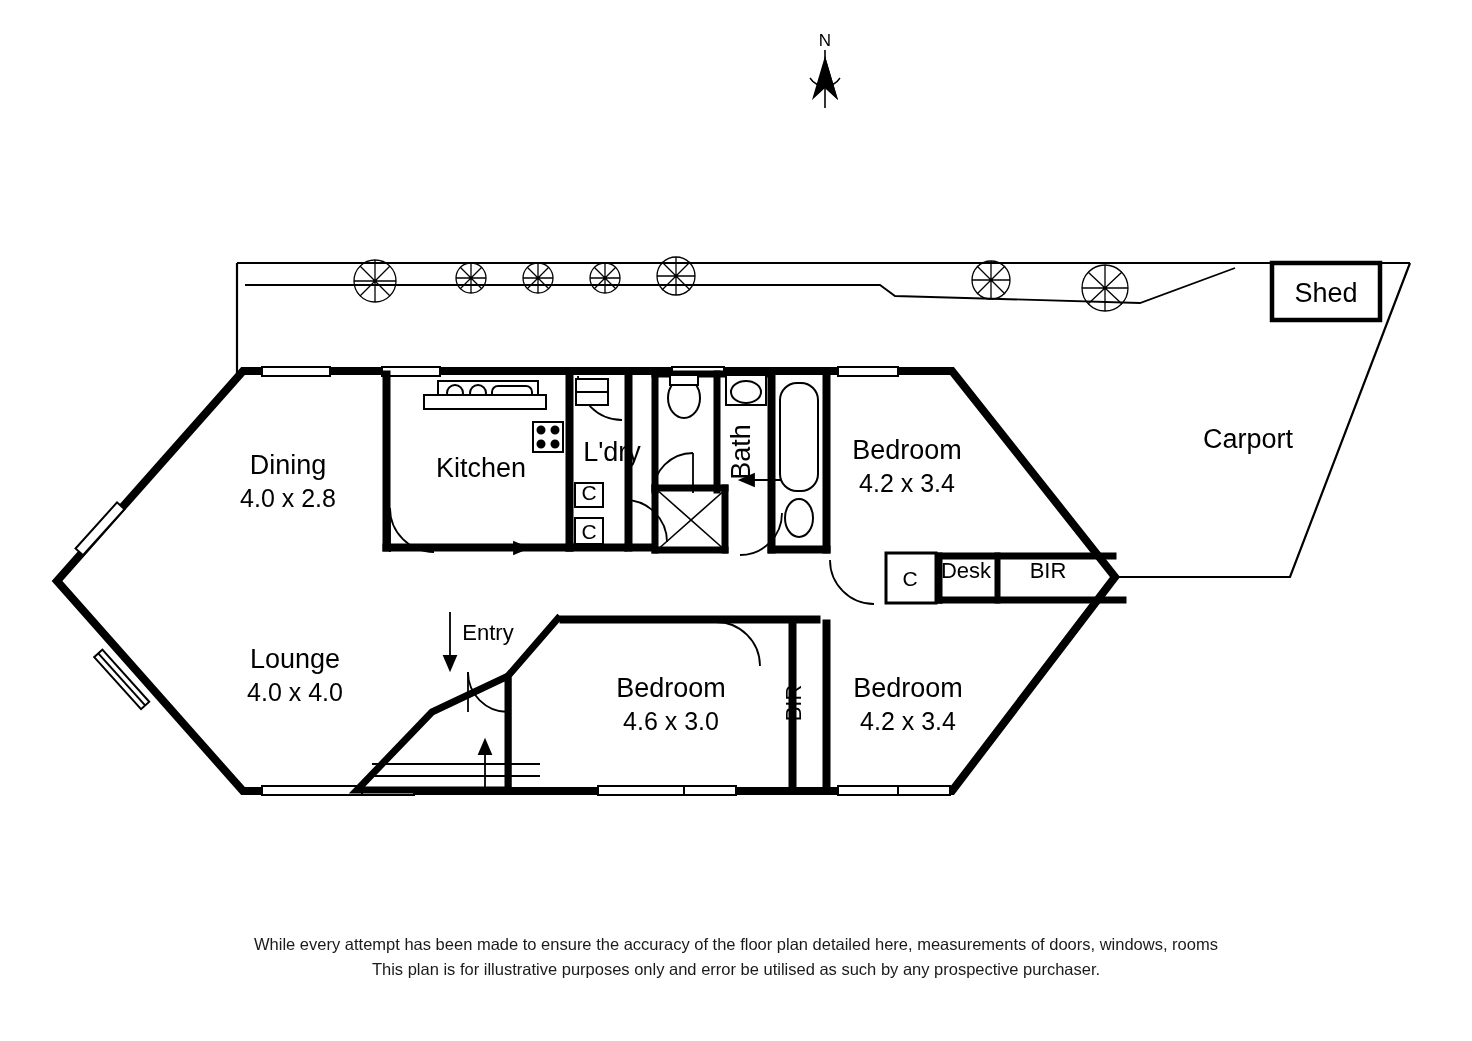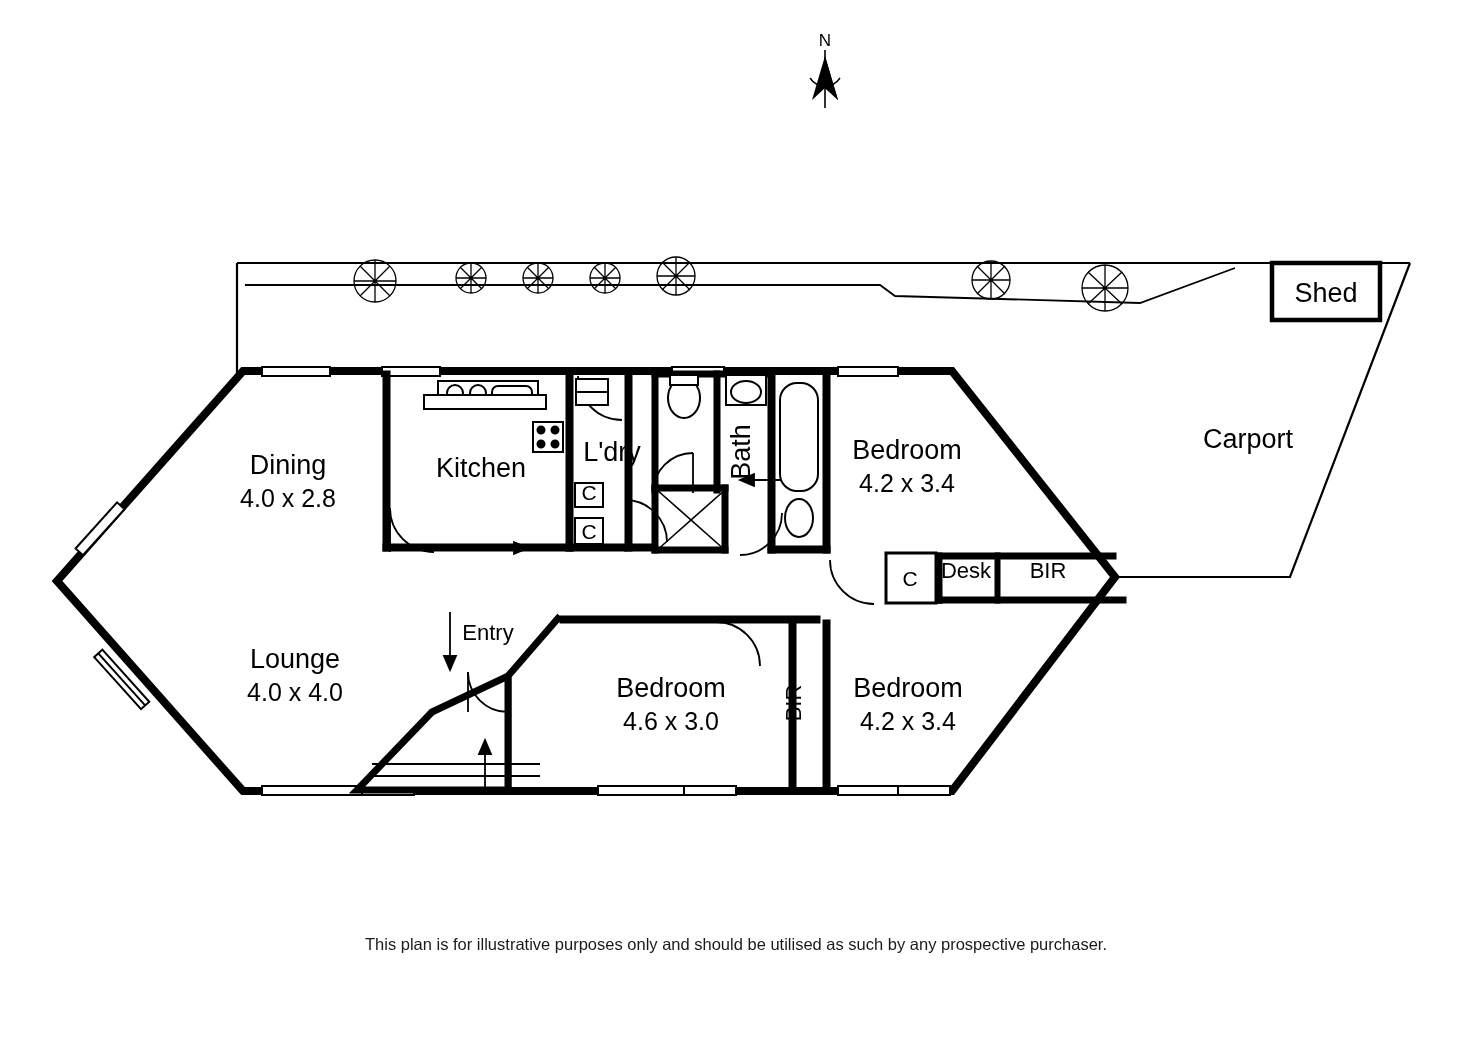--- a/index.html
+++ b/index.html
@@ -308,14 +308,15 @@
   <text class="lbl small-lbl" x="801" y="703" text-anchor="middle" transform="rotate(-90 801 703)">BIR</text>
 
   <text class="lbl tiny-lbl" x="589" y="500" text-anchor="middle">C</text>
   <text class="lbl tiny-lbl" x="589" y="539" text-anchor="middle">C</text>
   <text class="lbl tiny-lbl" x="910" y="586" text-anchor="middle">C</text>
 
 </svg>
 </div>
 
 <div class="disclaimer">
-  <div>This plan is for illustrative purposes only and should be utilised as such by any prospective purchaser.</div>
+  <div>While every attempt has been made to ensure the accuracy of the floor plan detailed here, measurements of doors, windows, rooms</div>
+  <div>This plan is for illustrative purposes only and error be utilised as such by any prospective purchaser.</div>
 </div>
 
 </body></html>

